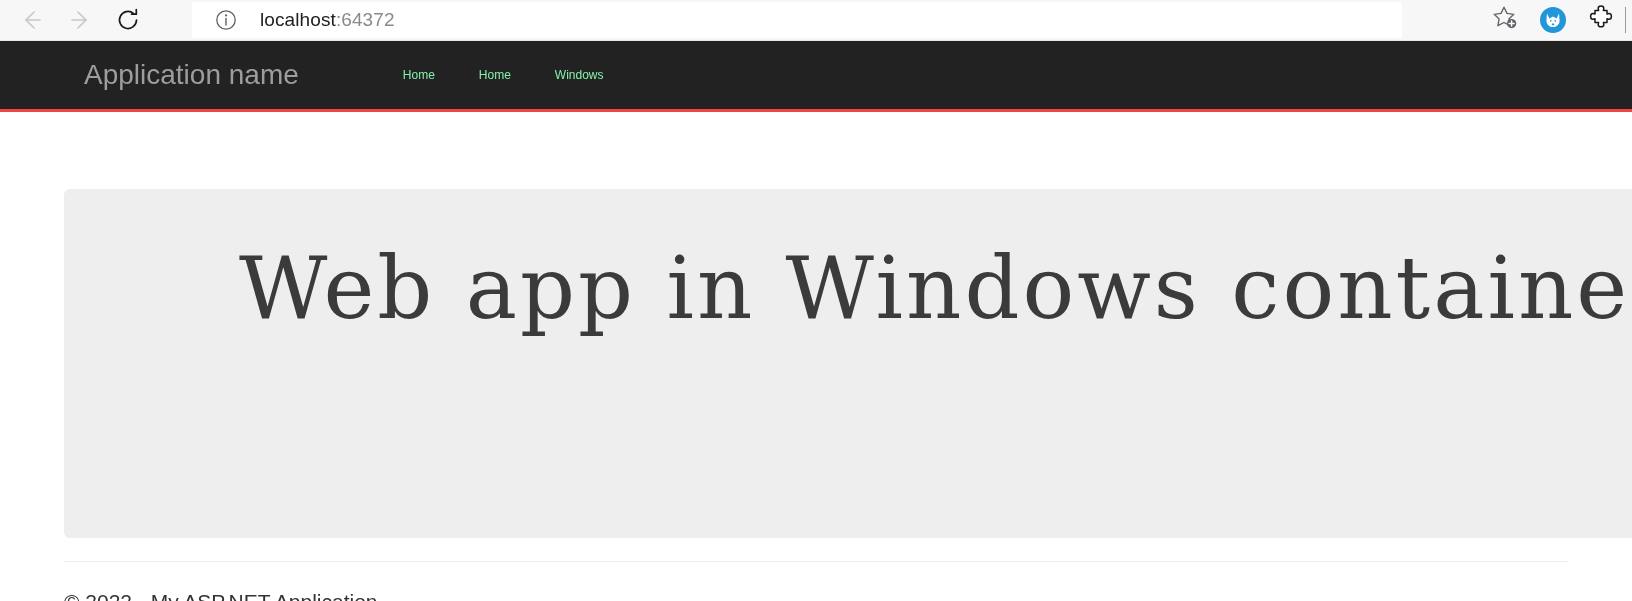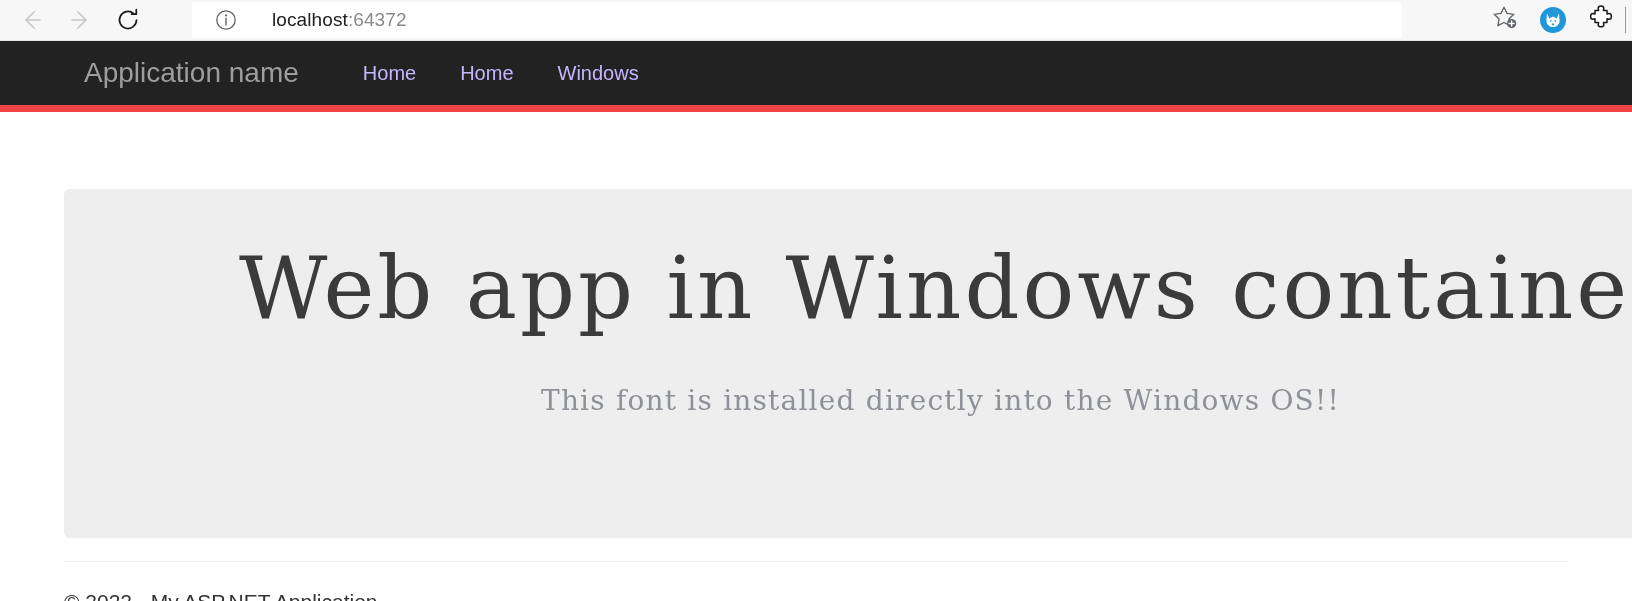--- a/index.html
+++ b/index.html
@@ -44,21 +44,21 @@
     border-radius: 3px 3px 0 0;
     display: flex;
     align-items: center;
   }
   .site-info-icon {
     margin-left: 22px;
     display: flex;
     align-items: center;
   }
   .url-text {
-    margin-left: 34px;
+    margin-left: 22px;
     font-size: 19px;
     color: #202124;
     letter-spacing: 0.1px;
     white-space: nowrap;
   }
   .url-text .port { color: #8a8a8a; }
 
   .chrome-right {
     position: absolute;
     right: 0;
@@ -93,41 +93,42 @@
   
   .page {
     position: relative;
     height: 561px;
     background: #ffffff;
   }
 
   .navbar {
     height: 71px;
     background: #222222;
-    border-bottom: 7px solid #ef4444;
+    border-bottom: 3px solid #ef4444;
     display: flex;
     align-items: center;
     padding-left: 84px;
     box-sizing: border-box;
+    gap: 40px;
   }
   .navbar-brand {
     color: #9d9d9d;
     font-size: 28px;
     line-height: 1;
     white-space: nowrap;
     text-decoration: none;
   }
   .navbar-links {
     display: flex;
     align-items: center;
     margin-left: 42px;
   }
   .navbar-link {
-    color: #c4b5fd;
-    font-size: 20px;
+    color: #86efac;
+    font-size: 12px;
     line-height: 1;
     text-decoration: none;
     padding: 0 22px;
     white-space: nowrap;
   }
 
   .jumbotron {
     position: absolute;
     left: 64px;
     top: 148px;
@@ -273,20 +274,19 @@
     <a class="navbar-brand" href="#">Application name</a>
     <div class="navbar-links">
       <a class="navbar-link" href="#">Home</a>
       <a class="navbar-link" href="#">Home</a>
       <a class="navbar-link" href="#">Windows</a>
     </div>
   </div>
 
   <div class="jumbotron">
     <div class="jumbo-title">Web app in Windows container</div>
-    <div class="jumbo-subtitle">This font is installed directly into the Windows OS!!</div>
   </div>
 
   <div class="footer-wrap">
     <hr class="footer-rule">
     <p class="footer-text">© 2022 - My ASP.NET Application</p>
   </div>
 </div>
 
 </body></html>

